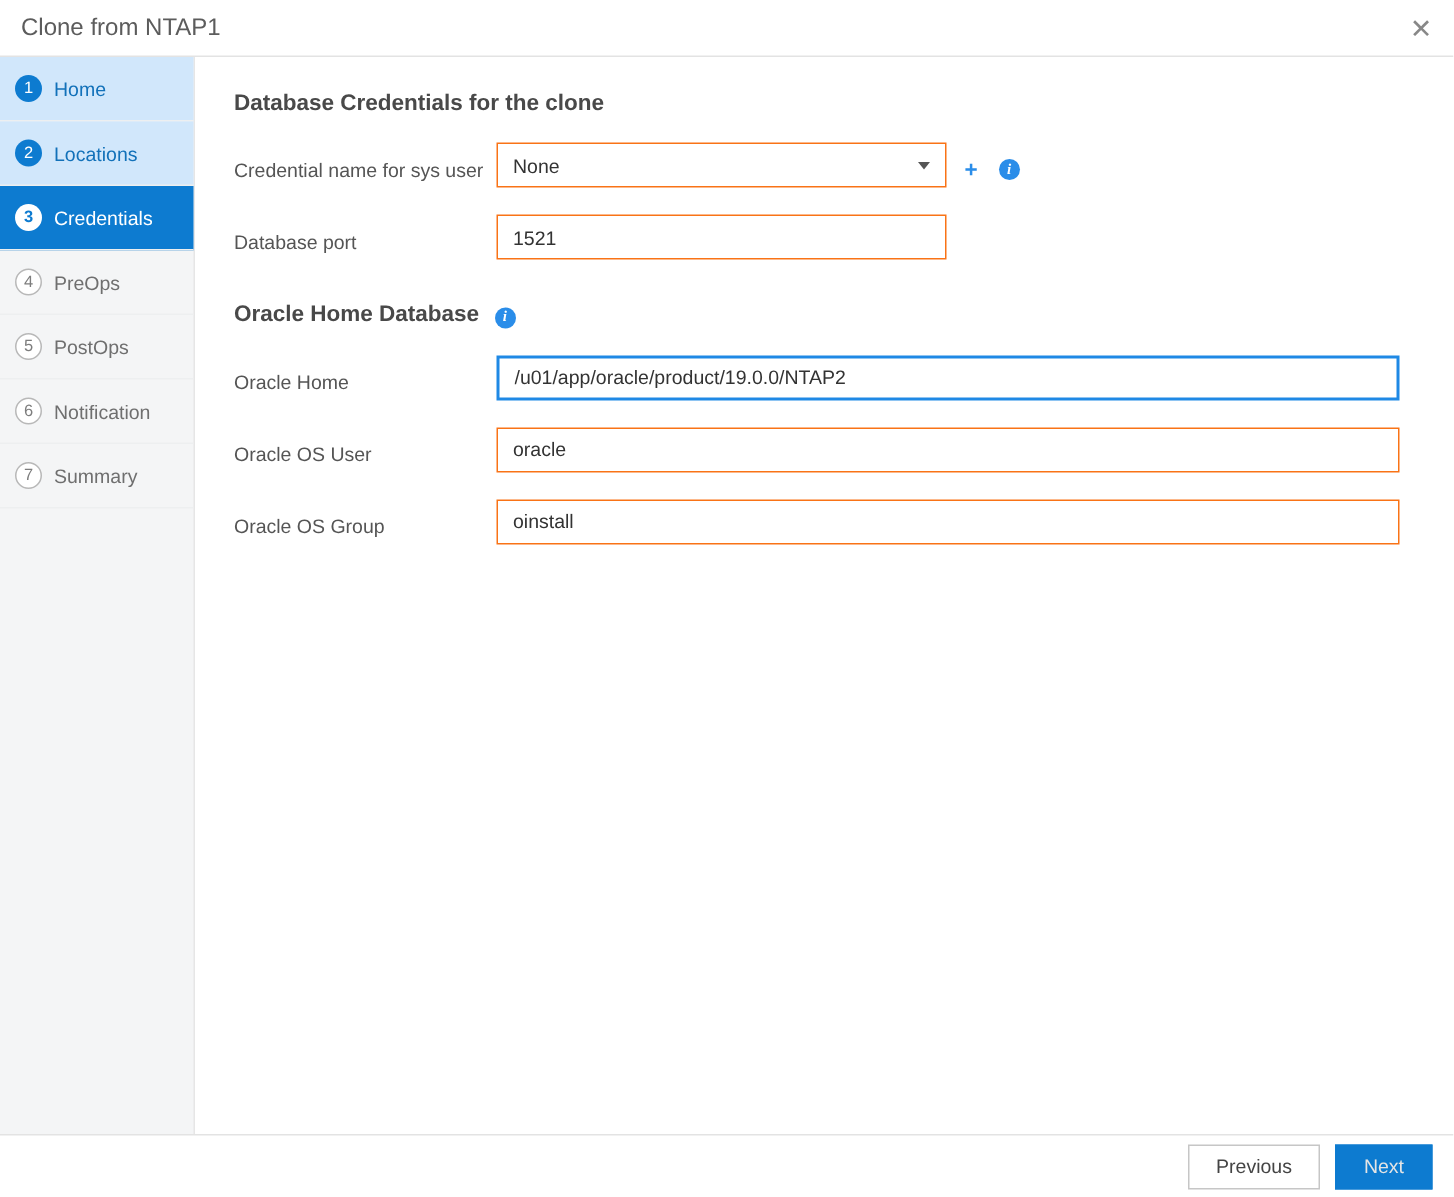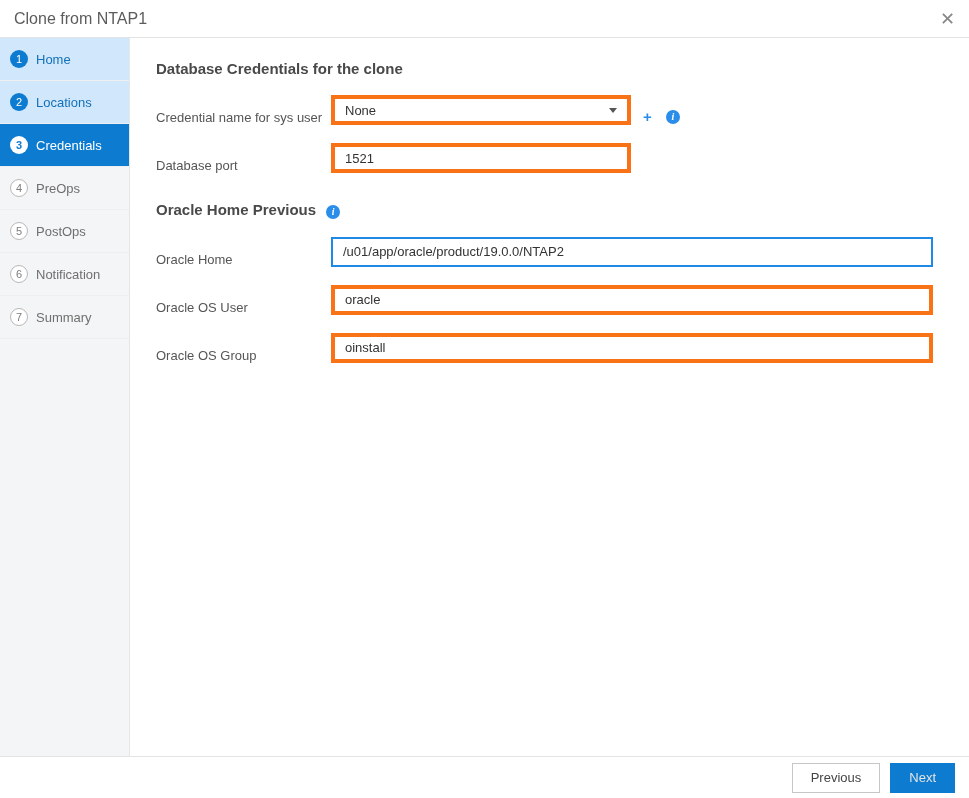--- a/index.html
+++ b/index.html
@@ -13,25 +13,25 @@
 .step.visited{background:#d1e7fb;color:#1271b9}
 .step.current{background:#0d7bd0;color:#fff}
 .step-num{width:18px;height:18px;border-radius:50%;display:flex;align-items:center;justify-content:center;font-size:11px;flex-shrink:0}
 .step.visited .step-num{background:#0d7bd0;color:#fff}
 .step.current .step-num{background:#fff;color:#0d7bd0;font-weight:600}
 .step.pending .step-num{border:1px solid #b8b8b8;color:#7d7d7d;background:#fff}
 .step.pending{color:#6f6f6f;background:transparent}
 .main{flex:1;padding:22px 26px 0 26px;overflow:auto}
 .section-title{font-size:15px;font-weight:600;color:#494949;margin-bottom:18px}
 .section-title .info{margin-left:6px}
-.row{display:flex;align-items:flex-end;margin-bottom:18px}
+.row{display:flex;align-items:center;margin-bottom:18px}
 .row-label{width:175px;font-size:13px;color:#555;padding-top:6px}
 .row-ctrl{flex:0 0 300px;position:relative}
 .row-ctrl.wide{flex:0 0 602px}
-input[type=text],.select{width:100%;height:30px;border:4px solid #f97316;padding:0 10px;font-size:13px;color:#333;background:#fff}
+input[type=text],.select{width:100%;height:30px;border:1px solid #f97316;padding:0 10px;font-size:13px;color:#333;background:#fff}
 .select{display:flex;align-items:center;justify-content:space-between;cursor:pointer}
 .caret{width:0;height:0;border-left:4px solid transparent;border-right:4px solid transparent;border-top:5px solid #555}
 .row-extra{display:flex;align-items:center;gap:14px;margin-left:12px;padding-top:6px}
 .plus{color:#2a8de9;font-size:15px;font-weight:700;cursor:pointer}
 .info-wrap{display:inline-flex;align-items:center;justify-content:center;width:14px;height:14px;border-radius:50%;background:#2a8de9;color:#fff;font-family:Georgia,serif;font-style:italic;font-weight:700;font-size:10px;cursor:pointer}
 .info-wrap.sm{width:14px;height:14px;font-size:10px}
 .section2{margin-top:28px}
 .focused{border:2px solid #1f89e5!important;height:30px}
 .footer{position:absolute;bottom:0;left:0;right:0;height:42px;border-top:1px solid #e3e3e3;display:flex;align-items:center;justify-content:flex-end;gap:10px;padding:16px 14px;background:#fff}
 .btn{height:30px;padding:0 18px;font-size:13px;border:1px solid #c6c6c6;background:#fff;color:#444;cursor:pointer}
@@ -96,21 +96,21 @@
 
     <div class="row">
       <div class="row-label">Database port</div>
       <div class="row-ctrl">
         <input type="text" value="1521" style="">
       </div>
     </div>
 
     <div class="section2">
       <div class="section-title">
-        <span>Oracle Home Previous</span>
+        <span>Oracle Home Database</span>
         <span class="info-wrap sm info">i</span>
       </div>
 
       <div class="row">
         <div class="row-label">Oracle Home</div>
         <div class="row-ctrl wide">
           <input type="text" class="focused" value="/u01/app/oracle/product/19.0.0/NTAP2" style="">
         </div>
       </div>
 

